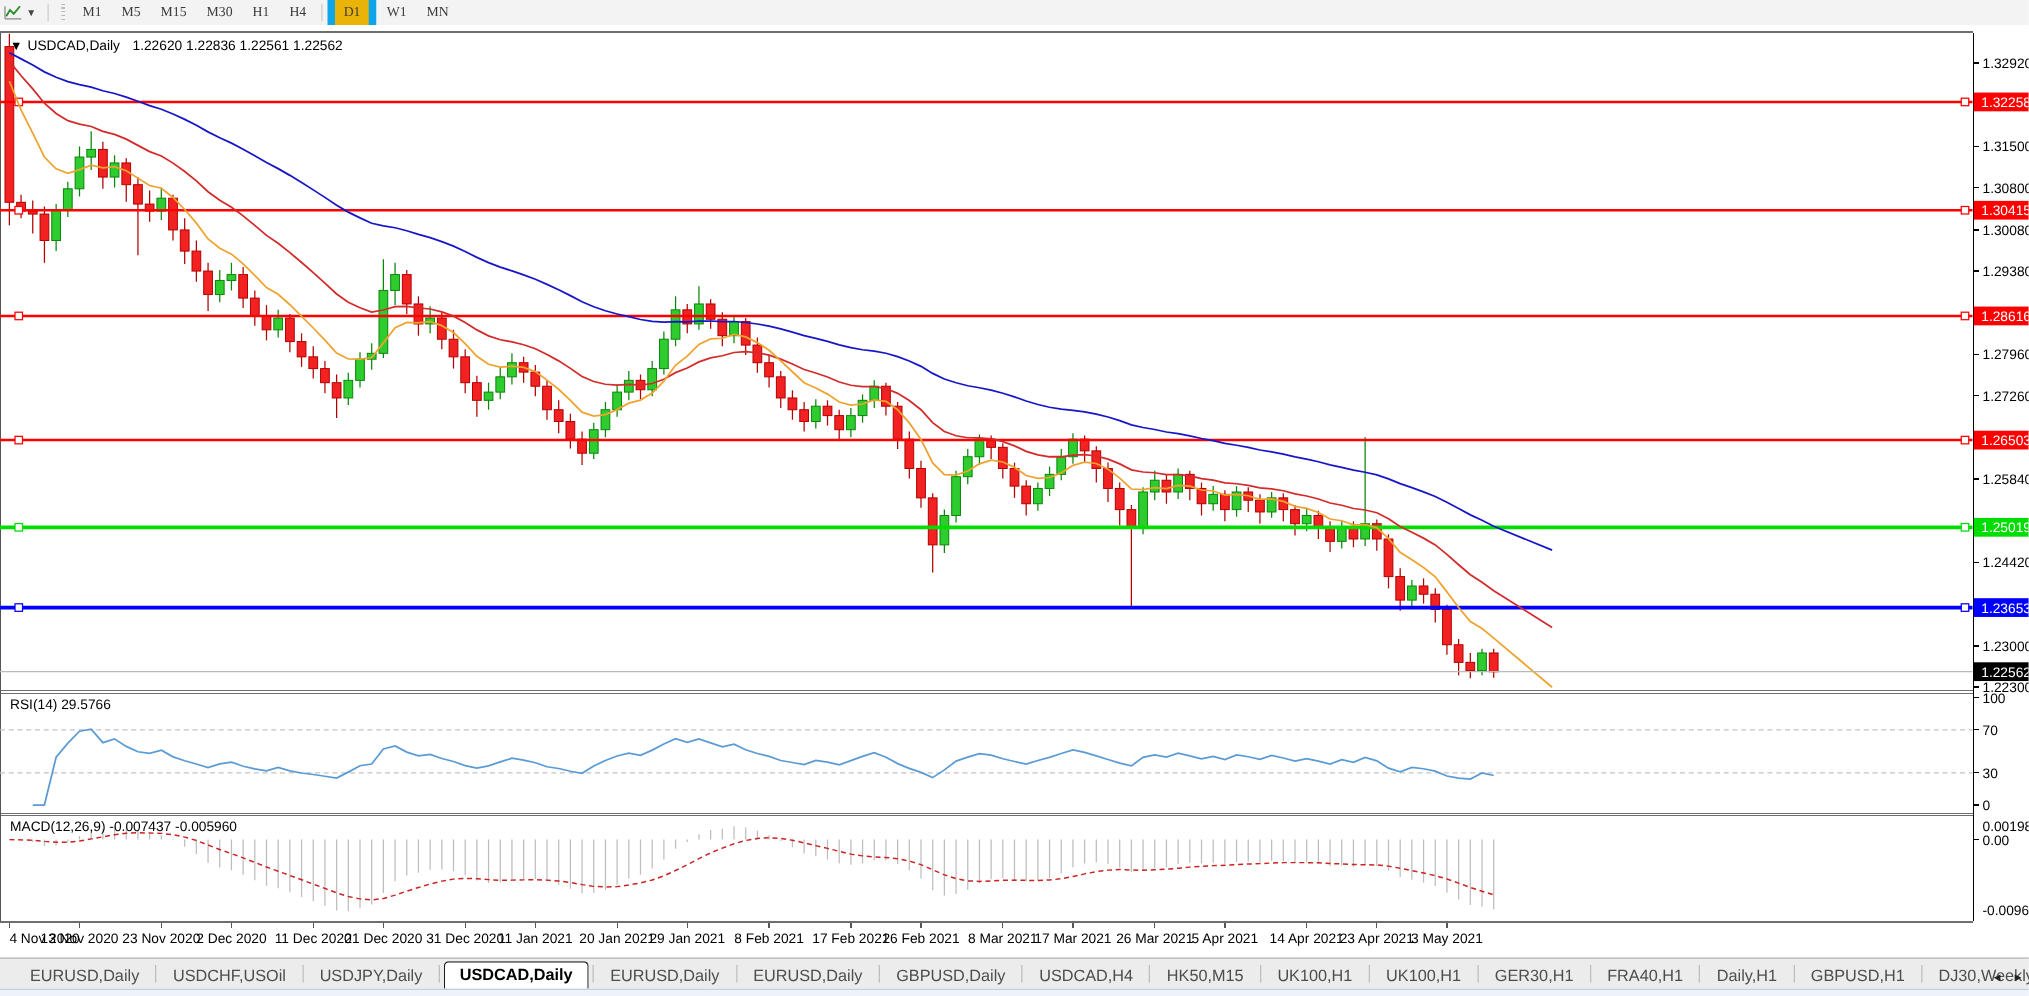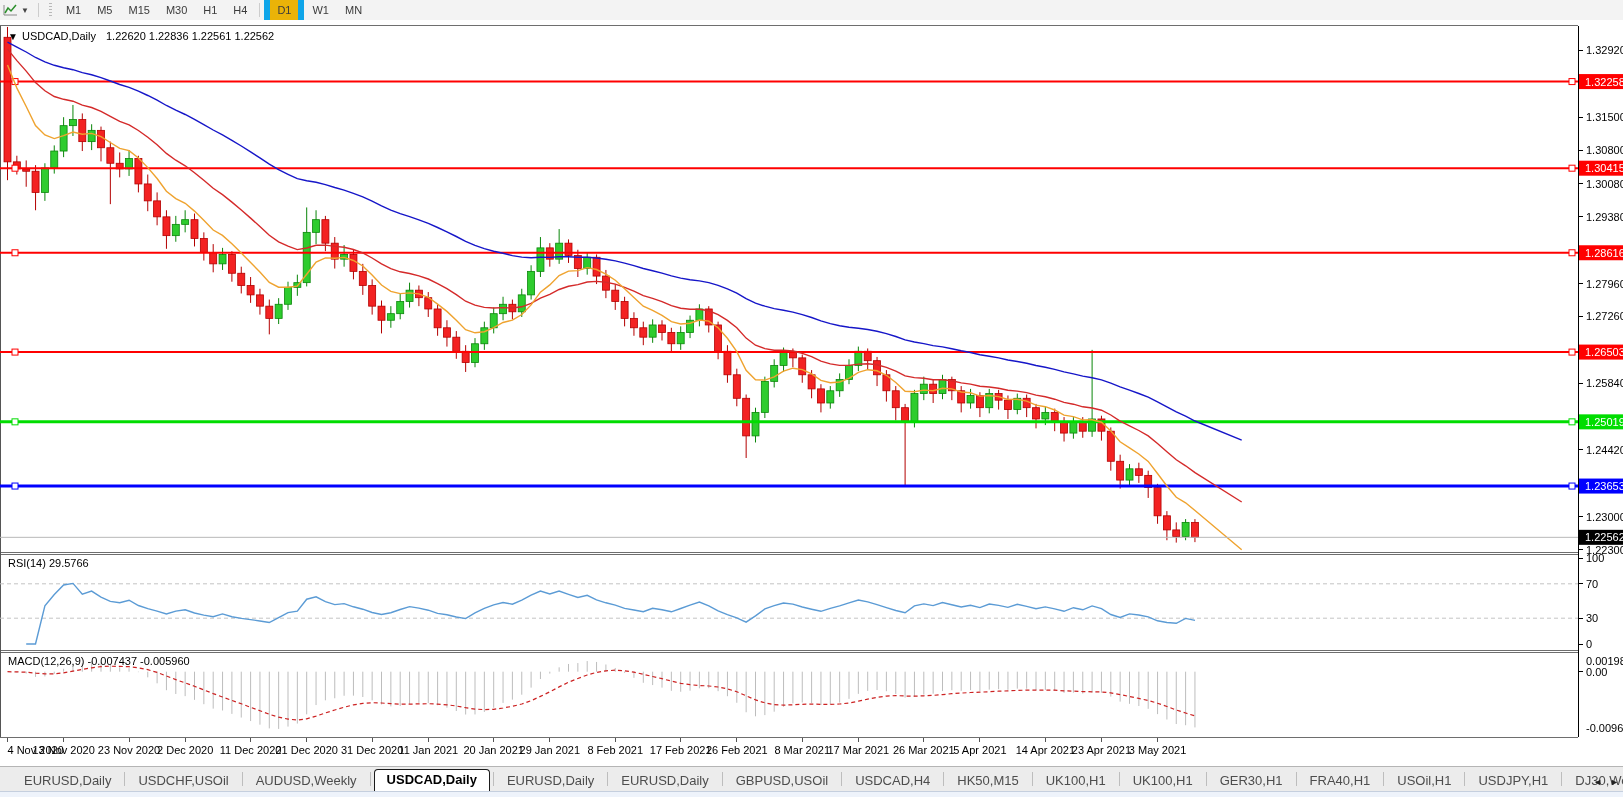--- a/index.html
+++ b/index.html
@@ -4,21 +4,21 @@
 <style>
   html,body{margin:0;padding:0;width:1623px;height:797px;overflow:hidden;
     font-family:"Liberation Sans","DejaVu Sans",sans-serif;background:#fff;}
   .toolbar{position:absolute;left:0;top:0;width:1623px;height:20px;background:#f3f3f3;
     border-bottom:1px solid #cfcfcf;display:flex;align-items:center;gap:2px;font-size:11px;color:#333;}
   .tool-icon-wrap{display:flex;align-items:center;padding:0 3px;}
   .caret{font-size:8px;color:#444;margin-left:2px;}
   .vsep{width:1px;height:14px;background:#cdcdcd;margin:0 4px;}
   .grip{width:3px;height:14px;margin:0 4px;
     background:repeating-linear-gradient(#b9b9b9 0 1px,transparent 1px 3px);}
-  .tf{padding:4px 7px;border:1px solid transparent;border-radius:2px;cursor:default;color:#3b3b3b;}
+  .tf{padding:4px 7px;border:1px solid transparent;border-radius:2px;cursor:default;color:#3b3b3b;font-family:Liberation Serif, serif;}
   .tf.active{background:#eab308;border:6px solid #0ea5e9;}
   .chart-area{position:absolute;left:0;top:20px;width:1623px;height:746px;background:#fff;}
   .tabbar{position:absolute;left:0;top:766px;width:1623px;height:25px;background:#ececec;
     border-top:1px solid #b5b5b5;display:flex;align-items:flex-end;font-size:13px;color:#4d4d4d;
     padding-left:14px;box-sizing:border-box;}
   .tab{padding:2px 10px 3px 10px;white-space:nowrap;cursor:default;}
   .tab.active{background:#fff;border:1px solid #1b1b1b;border-bottom:none;border-radius:4px 4px 0 0;
     color:#000;font-weight:700;padding:2px 12px 4px 12px;}
   .tabsep{width:1px;height:14px;background:#bdbdbd;margin:0 3px 5px 3px;align-self:flex-end;}
   .tab-scroll{position:absolute;right:4px;bottom:4px;display:flex;gap:8px;font-size:9px;color:#222;}
@@ -573,45 +573,45 @@
       <text x="1157.55" y="734" font-size="11px" fill="#000" text-anchor="middle">3 May 2021</text>
     </svg>
 </div>
 
 <div class="tabbar">
   <div id="tabs" style="display:flex;align-items:flex-end;">
       <div class="tab">EURUSD,Daily</div>
       <div class="tabsep"></div>
       <div class="tab">USDCHF,USOil</div>
       <div class="tabsep"></div>
-      <div class="tab">AUDUSD,Weekly</div>
+      <div class="tab">USDJPY,Daily</div>
       <div class="tabsep"></div>
       <div class="tab active">USDCAD,Daily</div>
       <div class="tabsep"></div>
       <div class="tab">EURUSD,Daily</div>
       <div class="tabsep"></div>
       <div class="tab">EURUSD,Daily</div>
       <div class="tabsep"></div>
-      <div class="tab">GBPUSD,USOil</div>
+      <div class="tab">GBPUSD,Daily</div>
       <div class="tabsep"></div>
       <div class="tab">USDCAD,H4</div>
       <div class="tabsep"></div>
       <div class="tab">HK50,M15</div>
       <div class="tabsep"></div>
       <div class="tab">UK100,H1</div>
       <div class="tabsep"></div>
       <div class="tab">UK100,H1</div>
       <div class="tabsep"></div>
       <div class="tab">GER30,H1</div>
       <div class="tabsep"></div>
       <div class="tab">FRA40,H1</div>
       <div class="tabsep"></div>
-      <div class="tab">USOil,H1</div>
-      <div class="tabsep"></div>
-      <div class="tab">USDJPY,H1</div>
+      <div class="tab">Daily,H1</div>
+      <div class="tabsep"></div>
+      <div class="tab">GBPUSD,H1</div>
       <div class="tabsep"></div>
       <div class="tab">DJ30,Weekly</div>
     </div>
   <div class="tab-scroll">
     <span>◄</span>
     <span>►</span>
   </div>
 </div>
 <div class="bottom-strip"></div>
 

